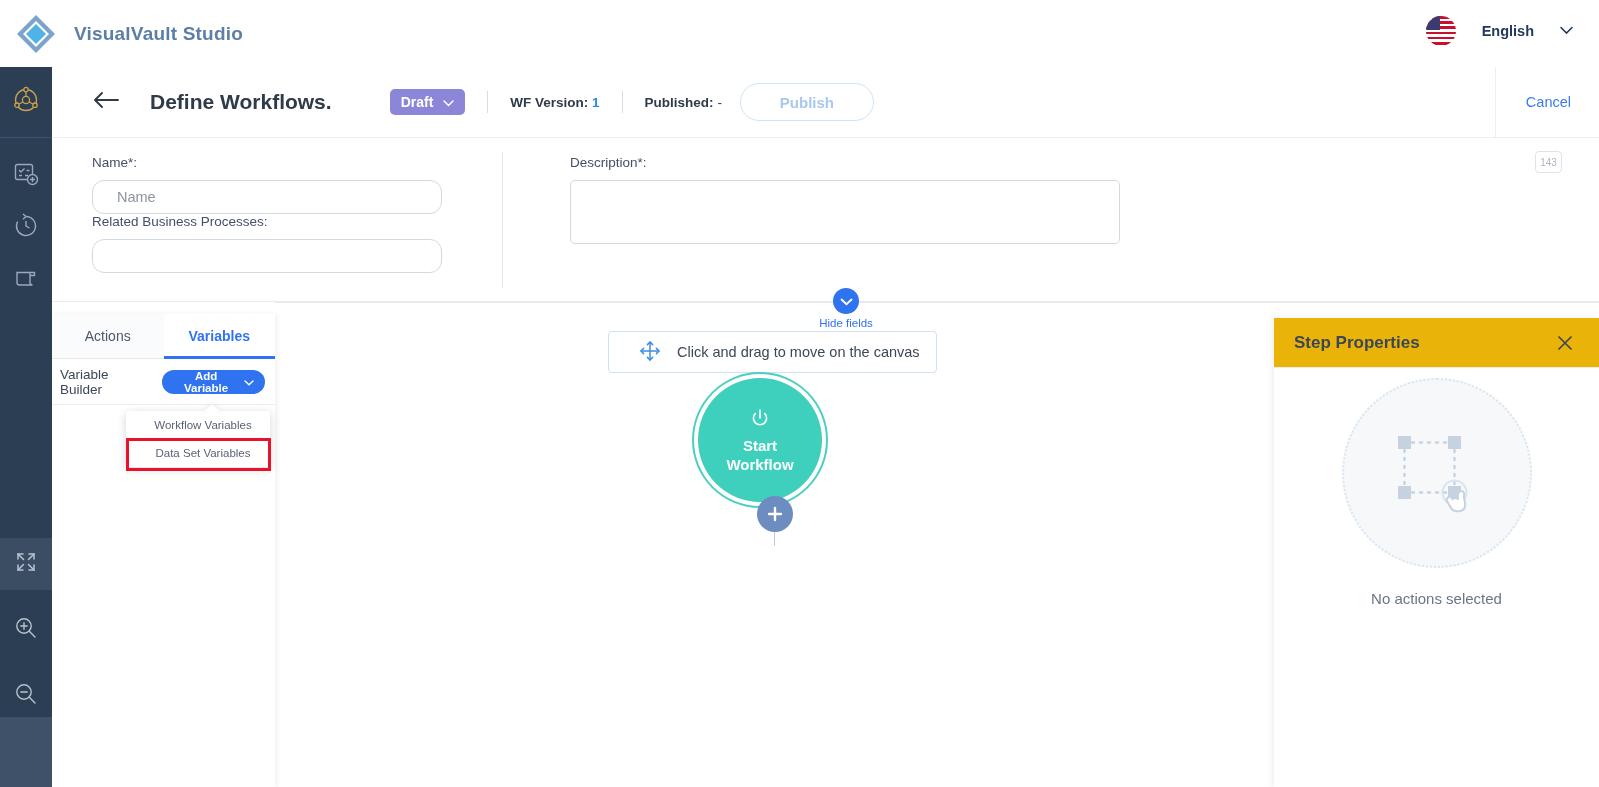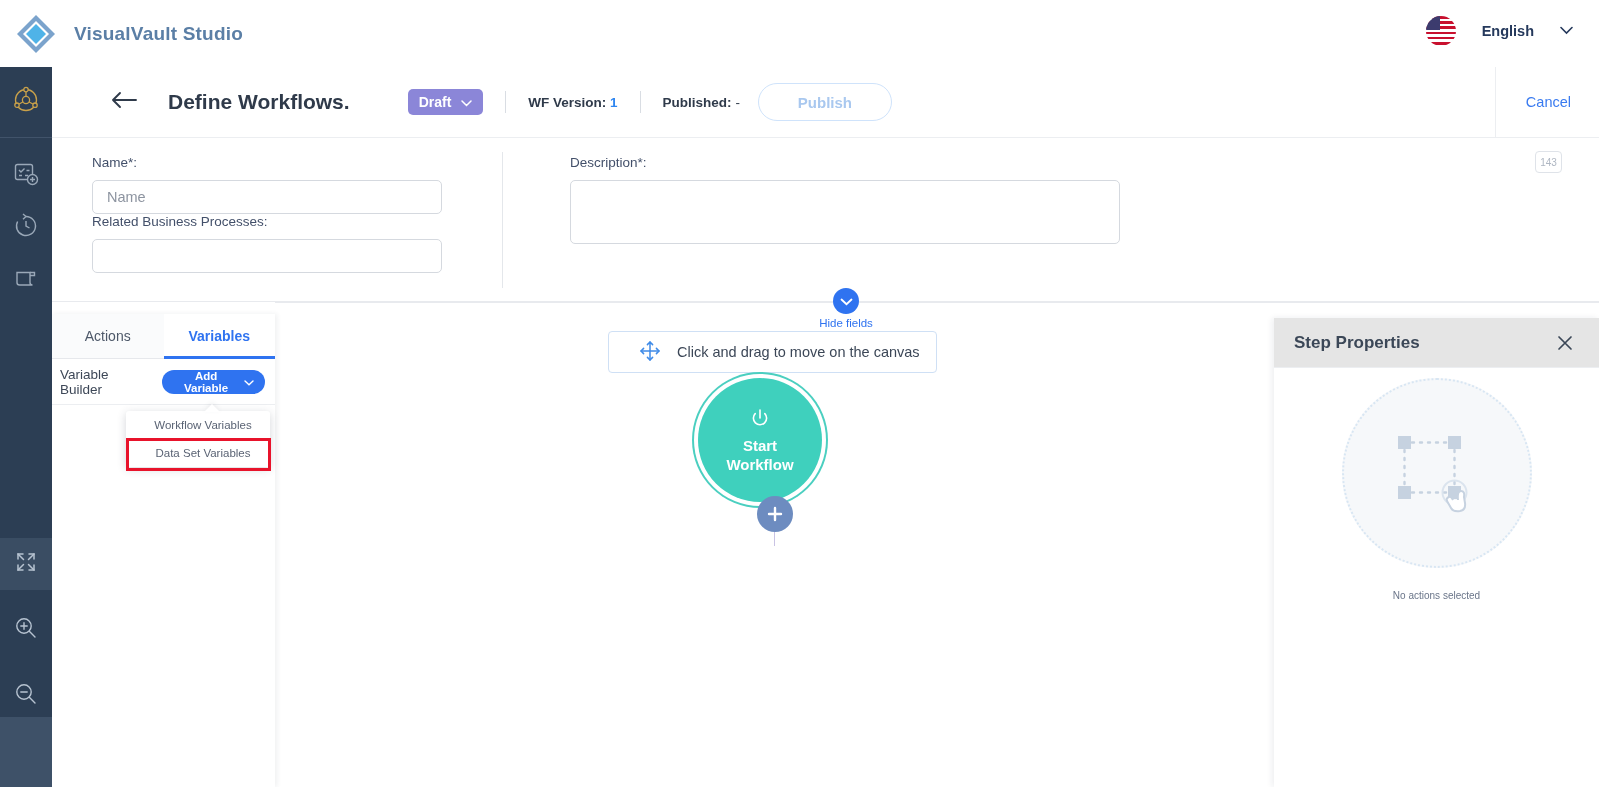--- a/index.html
+++ b/index.html
@@ -47,21 +47,20 @@
     text-align:center; font-size: 11.5px; color:#7b8ca1; padding-top: 8px;
   }
   .rail-bottom { position:absolute; left:0; bottom:0; width:52px; height:70px; background:#3e5168; }
 
   
   .pagehead {
     position: absolute; left: 52px; top: 67px; width: 1547px; height: 71px;
     background: #ffffff; display: flex; align-items: center;
     border-bottom: 1px solid #eceef1;
     z-index: 20;
-    padding-left: 18px;
   }
   .back-arrow { margin-left: 40px; cursor:pointer; display:flex; align-items:center; }
   .page-title {
     margin-left: 30px; font-size: 21px; font-weight: 700; color: #2f3a4a;
   }
   .draft-pill {
     margin-left: 58px; background:#8b86d8; color:#fff; border-radius: 5px;
     height: 26px; display:flex; align-items:center; gap:10px;
     padding: 0 11px; font-size: 14px; font-weight: 600; cursor:pointer;
   }
@@ -86,23 +85,23 @@
     margin-right: 24px; cursor:pointer;
   }
 
   
   .formband {
     position: absolute; left: 52px; top: 138px; width: 1547px; height: 164px;
     background:#ffffff; border-bottom:1px solid #e8eaee; z-index: 10;
   }
   .fld-label { font-size: 13.5px; color:#43506a; }
   .txt-input {
-    border:1px solid #d5d9df; border-radius: 5px; background:#fff;
+    border:1px solid #d5d9df; border-radius: 12px; background:#fff;
     font-family:"Liberation Sans", sans-serif; font-size: 14.5px; color:#4a5568;
-    padding: 0 14px; outline:none;
+    padding: 0 24px; outline:none;
   }
   .txt-input::placeholder { color:#8d94a0; }
   .col-left { position:absolute; left:40px; top:17px; width:402px; }
   .col-right { position:absolute; left:518px; top:17px; width:560px; }
   .divider-v { position:absolute; left:450px; top:14px; width:1px; height:136px; background:#e4e7eb; }
   .count-badge {
     position:absolute; left:965px; top:-4px; width:27px; height:22px;
     border:1px solid #dfe3e9; border-radius:4px; color:#aeb6c2; font-size:10px;
     display:flex; align-items:center; justify-content:center; background:#fff;
   }
@@ -206,33 +205,33 @@
   }
 
   
   .props {
     position:absolute; left:1274px; top:318px; width:325px; height:469px;
     background:#ffffff; z-index: 25;
     box-shadow: -2px 0 6px rgba(30,40,60,.08);
   }
   .props-head {
     height:50px; display:flex; align-items:center; justify-content:space-between;
-    padding: 0 24px 0 20px; border-bottom:1px solid #eceef1; background:#e5e5e5;
+    padding: 0 24px 0 20px; border-bottom:1px solid #eceef1; background:#eab308;
   }
   .props-title { font-size:17px; color:#3b4757; font-weight:600; }
   .props-close { cursor:pointer; display:flex; }
   .empty-wrap {
     position:absolute; left:0; top:60px; width:325px; text-align:center;
   }
   .empty-circle {
     width:190px; height:190px; border-radius:50%;
     background:#f6f8fa; border:2px dotted #d8e6f3;
     margin: 0 auto; position:relative;
   }
-  .empty-lbl { margin-top:22px; font-size:10px; color:#6a7589; }
+  .empty-lbl { margin-top:22px; font-size:15px; color:#6a7589; }
 
   
   .canvas-topline {
     position:absolute; left:275px; top:302px; width:1324px; height:1px; background:#e8eaee; z-index:6;
   }
 </style>
 </head>
 <body>
 
 <div id="app">

